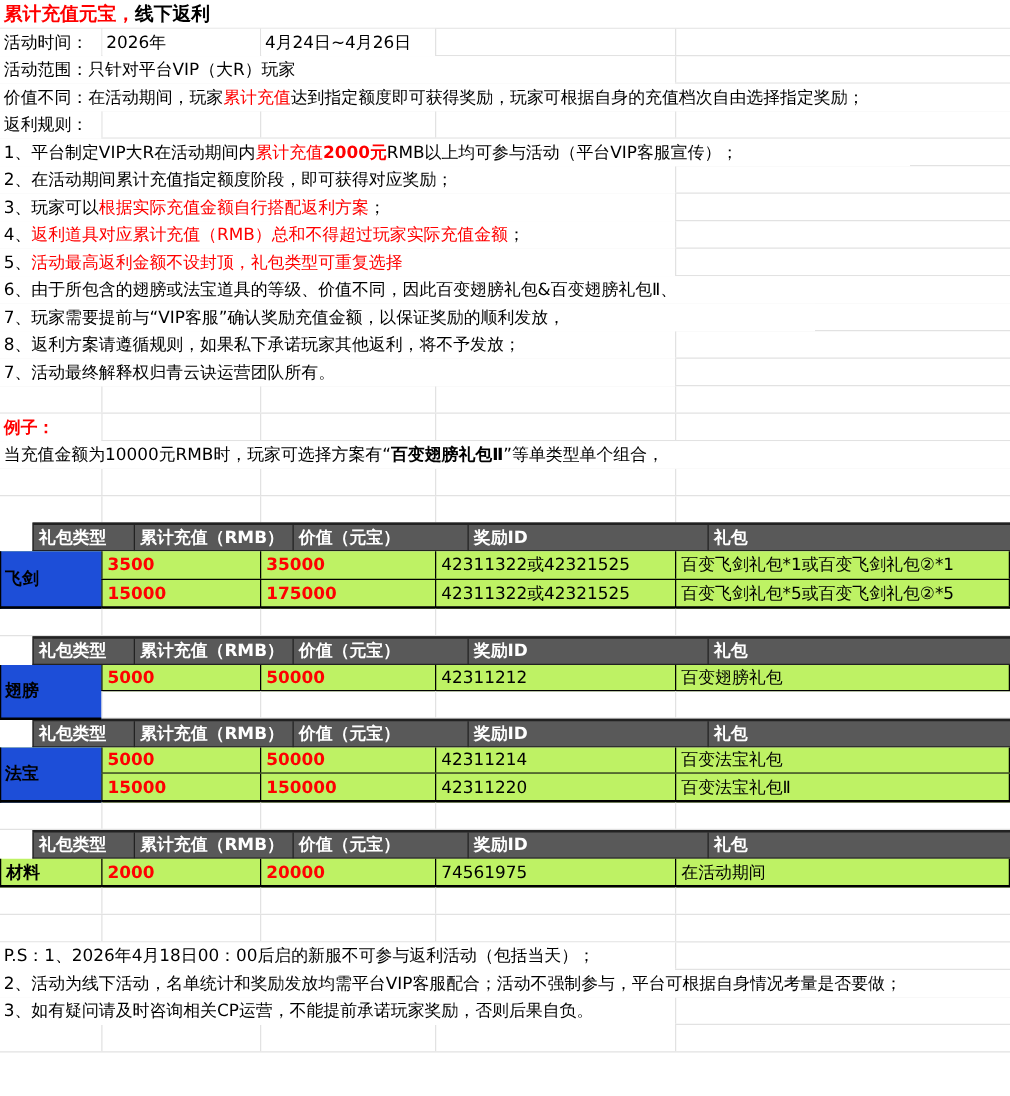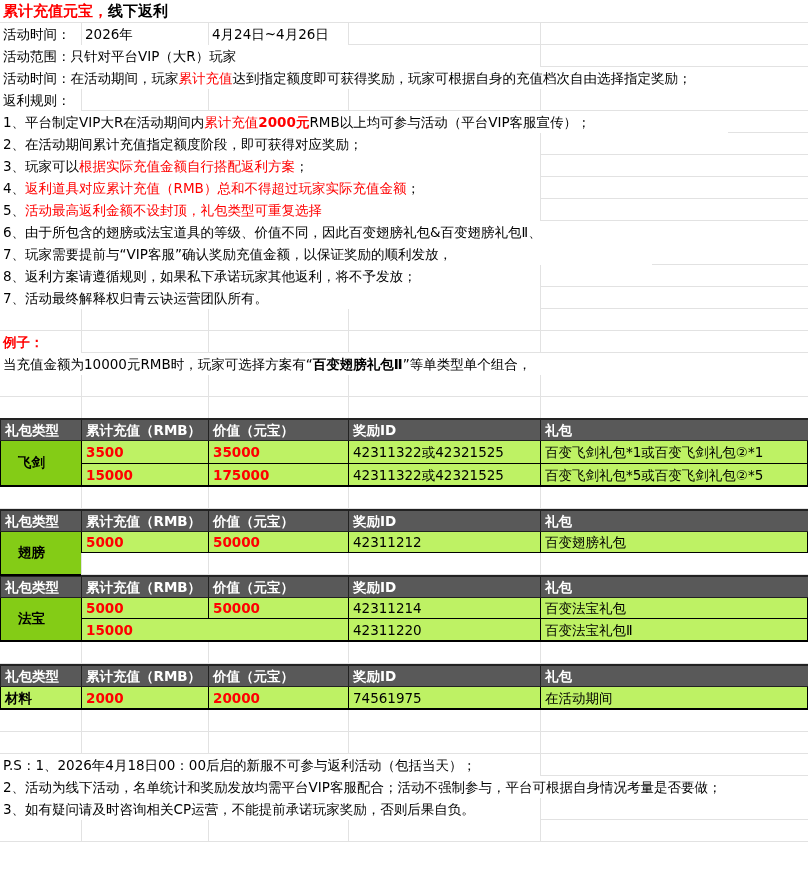--- a/index.html
+++ b/index.html
@@ -10,25 +10,25 @@
   }
   .sheet { position:absolute; left:0; top:0; width:808px; }
   .row { position:relative; height:22px; box-sizing:border-box; border-bottom:1px solid #e2e2e2; white-space:nowrap;padding-left:25px; }
   .grid { position:absolute; top:0; bottom:0; width:1px; background:#e2e2e2; }
   .g1{left:81px}.g2{left:208px}.g3{left:348px}.g4{left:540px}
   .cell { position:absolute; top:0; height:22px; line-height:22px; padding-left:3px; box-sizing:border-box; background:#fff; z-index:1; }
   .red { color:#ff0000; }
   .bold { font-weight:bold; }
   .title { font-size:15px; font-weight:bold; }
   .tbl { position:relative; }
-  .tbl .hdr { background:#595959; color:#fff; font-weight:bold; height:23px; border-top:2px solid #222; border-bottom:1px solid #222; position:relative; box-sizing:border-box;}
+  .tbl .hdr { background:#595959; color:#fff; font-weight:bold; height:23px; border-top:2px solid #222; border-bottom:1px solid #222; position:relative; box-sizing:border-box;margin-left:26px;}
   .tbl .hcell { position:absolute; top:0; height:21px; line-height:21px; padding-left:4px; box-sizing:border-box; border-left:1px solid #222; }
   .tbl .drow { position:relative; height:23px; border-bottom:1px solid #000; box-sizing:border-box; background:#bef264;}
   .tbl .dcell { position:absolute; top:0; height:22px; line-height:22px; padding-left:4px; box-sizing:border-box; border-left:1px solid #000; }
-  .tbl .typecell { position:absolute; left:0; width:81px; border-left:1px solid #000; border-bottom:2px solid #000; box-sizing:border-box; background:#84cc16; font-weight:bold; padding-left:17px; display:flex; align-items:center; z-index:2;}
+  .tbl .typecell { position:absolute; left:0; width:81px; border-left:1px solid #000; border-bottom:2px solid #000; box-sizing:border-box; background:#1d4ed8; font-weight:bold; padding-left:3px; display:flex; align-items:center; z-index:2;}
   .tbl .outer-r { position:absolute; right:0; top:0; bottom:0; width:1px; background:#000; }
   .c0{left:0;width:81px}.c1{left:81px;width:127px}.c2{left:208px;width:140px}.c3{left:348px;width:192px}.c4{left:540px;width:268px}
   .num { color:#ff0000; font-weight:bold; }
 </style>
 </head>
 <body>
 
 <div class="sheet">
 
   <div class="row" style="height:23px">
@@ -47,21 +47,21 @@
     <div class="cell" style="left:209px;width:139px">4月24日~4月26日</div>
   </div>
 
   <div class="row">
     <div class="grid g4"></div>
     <div class="cell" style="left:0;width:540px">活动范围：只针对平台VIP（大R）玩家</div>
   </div>
 
   <div class="row">
     <div class="cell" style="left:0;width:808px">
-      <span>活动时间：在活动期间，玩家</span><span class="red">累计充值</span><span>达到指定额度即可获得奖励，玩家可根据自身的充值档次自由选择指定奖励；</span>
+      <span>价值不同：在活动期间，玩家</span><span class="red">累计充值</span><span>达到指定额度即可获得奖励，玩家可根据自身的充值档次自由选择指定奖励；</span>
     </div>
   </div>
 
   <div class="row">
     <div class="grid g1"></div>
       <div class="grid g2"></div>
       <div class="grid g3"></div>
       <div class="grid g4"></div>
     <div class="cell" style="left:0;width:81px">返利规则：</div>
   </div>
@@ -223,20 +223,21 @@
       <div class="typecell" style="top:0;height:44px">法宝</div>
       <div class="drow" style="height:21px">
         <div class="dcell c1 num" style="height:20px;line-height:20px">5000</div>
         <div class="dcell c2 num" style="height:20px;line-height:20px">50000</div>
         <div class="dcell c3" style="height:20px;line-height:20px">42311214</div>
         <div class="dcell c4" style="height:20px;line-height:20px">百变法宝礼包</div>
         <div class="outer-r"></div>
       </div>
       <div class="drow" style="height:23px;border-bottom:2px solid #000">
         <div class="dcell c1 num">15000</div>
+        <div class="dcell c2 num">150000</div>
         <div class="dcell c3">42311220</div>
         <div class="dcell c4">百变法宝礼包Ⅱ</div>
         <div class="outer-r"></div>
       </div>
     </div>
   </div>
 
   <div class="row">
     <div class="grid g1"></div>
       <div class="grid g2"></div>

